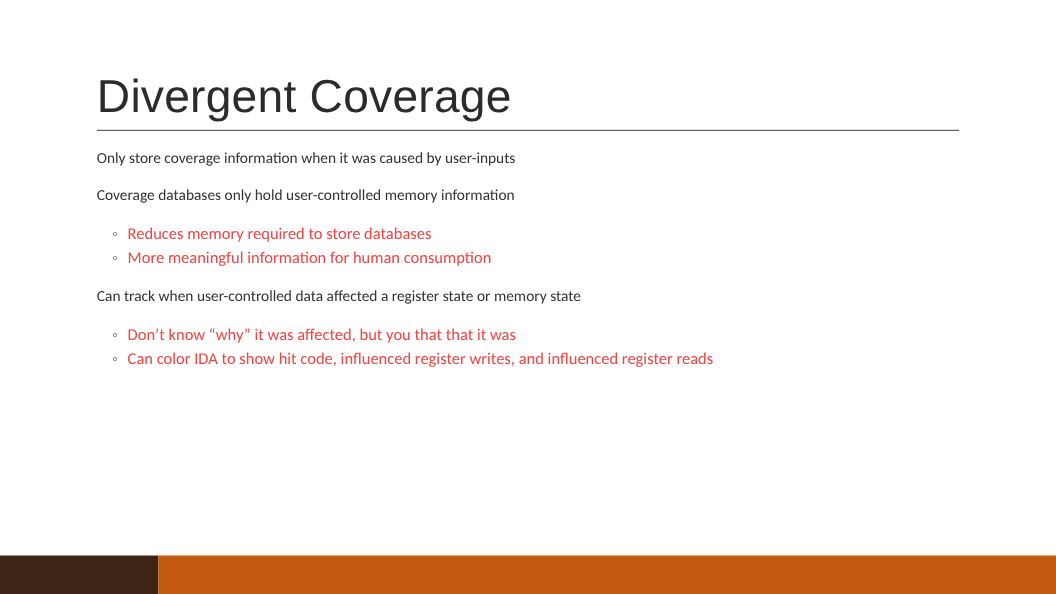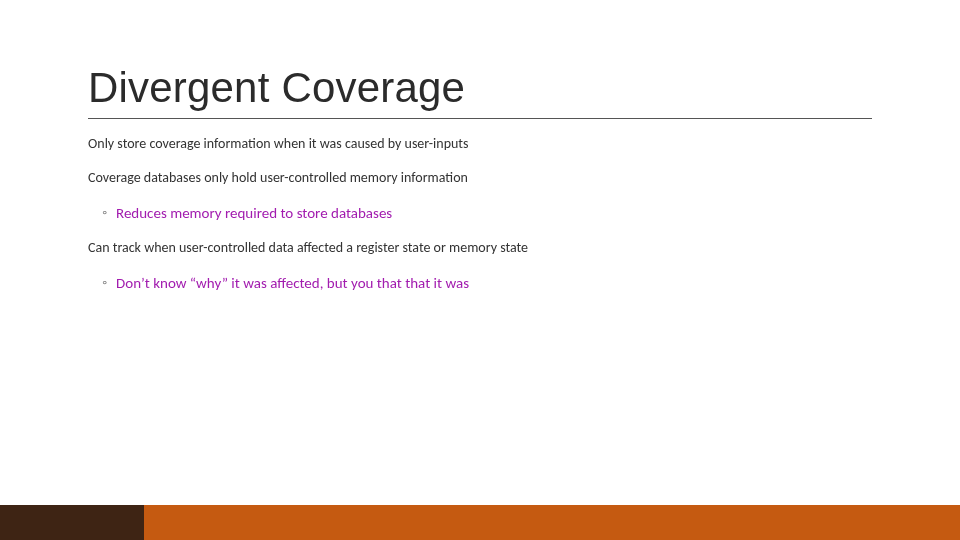--- a/index.html
+++ b/index.html
@@ -35,21 +35,21 @@
     border-top: 1px solid #555;
     margin: 0 0 16px 0;
   }
   .lead {
     font-size: 14px;
     color: #333;
     margin: 8px 0 16px 0;
     line-height: 1.3;
   }
   .sub-list {
-    color: #a21caf;
+    color: #ef4444;
     font-size: 15px;
     margin: 4px 0 14px 0;
     padding-left: 14px;
   }
   .sub-item {
     position: relative;
     padding-left: 14px;
     line-height: 1.45;
   }
   .sub-item::before {
@@ -84,25 +84,27 @@
   <div class="content">
 
     <h1 class="title">Divergent Coverage</h1>
     <hr class="title-rule">
 
     <p class="lead">Only store coverage information when it was caused by user-inputs</p>
 
     <p class="lead">Coverage databases only hold user-controlled memory information</p>
     <div class="sub-list">
       <div class="sub-item">Reduces memory required to store databases</div>
+      <div class="sub-item">More meaningful information for human consumption</div>
     </div>
 
     <p class="lead">Can track when user-controlled data affected a register state or memory state</p>
     <div class="sub-list">
       <div class="sub-item">Don’t know “why” it was affected, but you that that it was</div>
+      <div class="sub-item">Can color IDA to show hit code, influenced register writes, and influenced register reads</div>
     </div>
 
   </div>
 
   <div class="bottom-bar">
     <div class="bar-dark"></div>
     <div class="bar-orange"></div>
   </div>
 </div>
 

